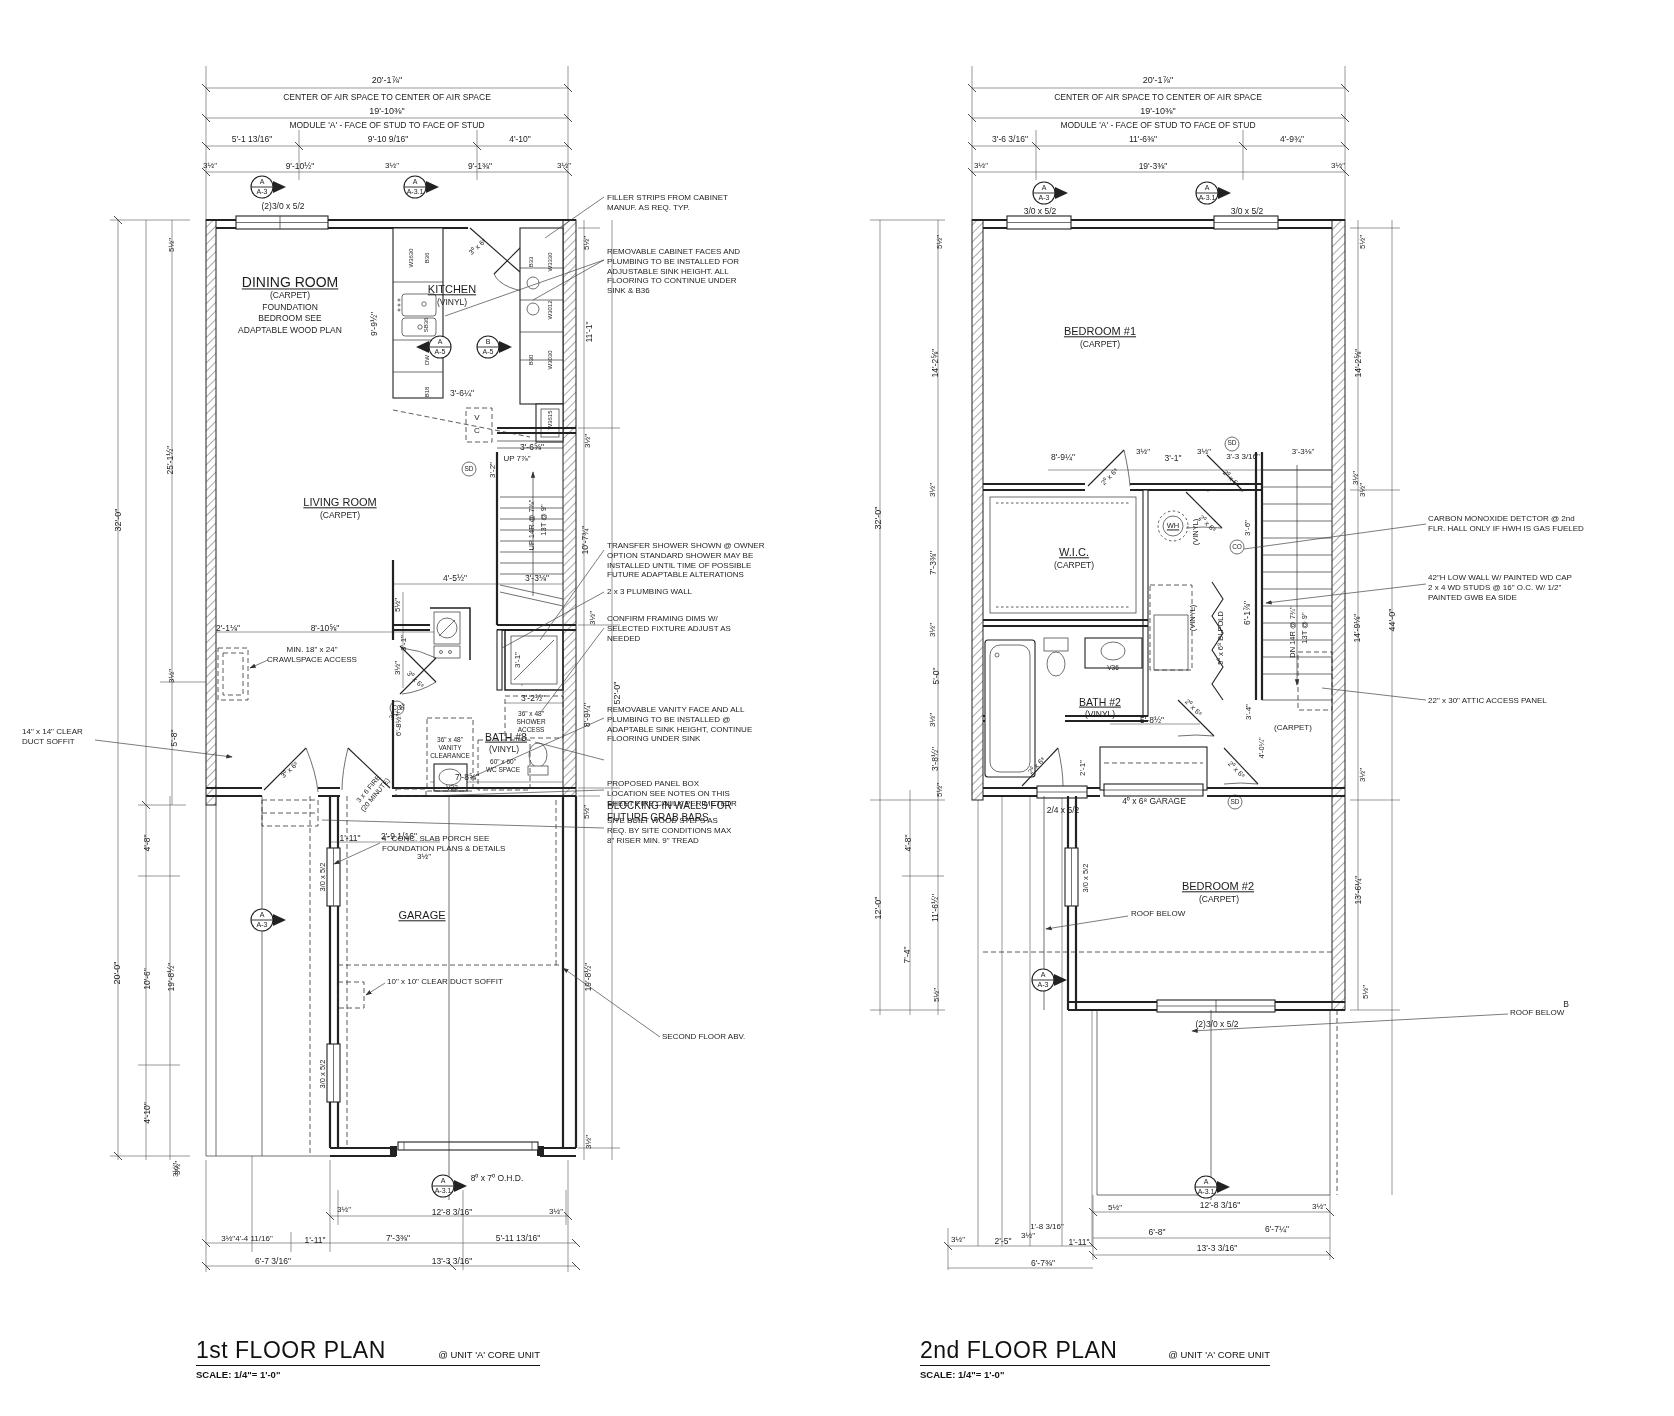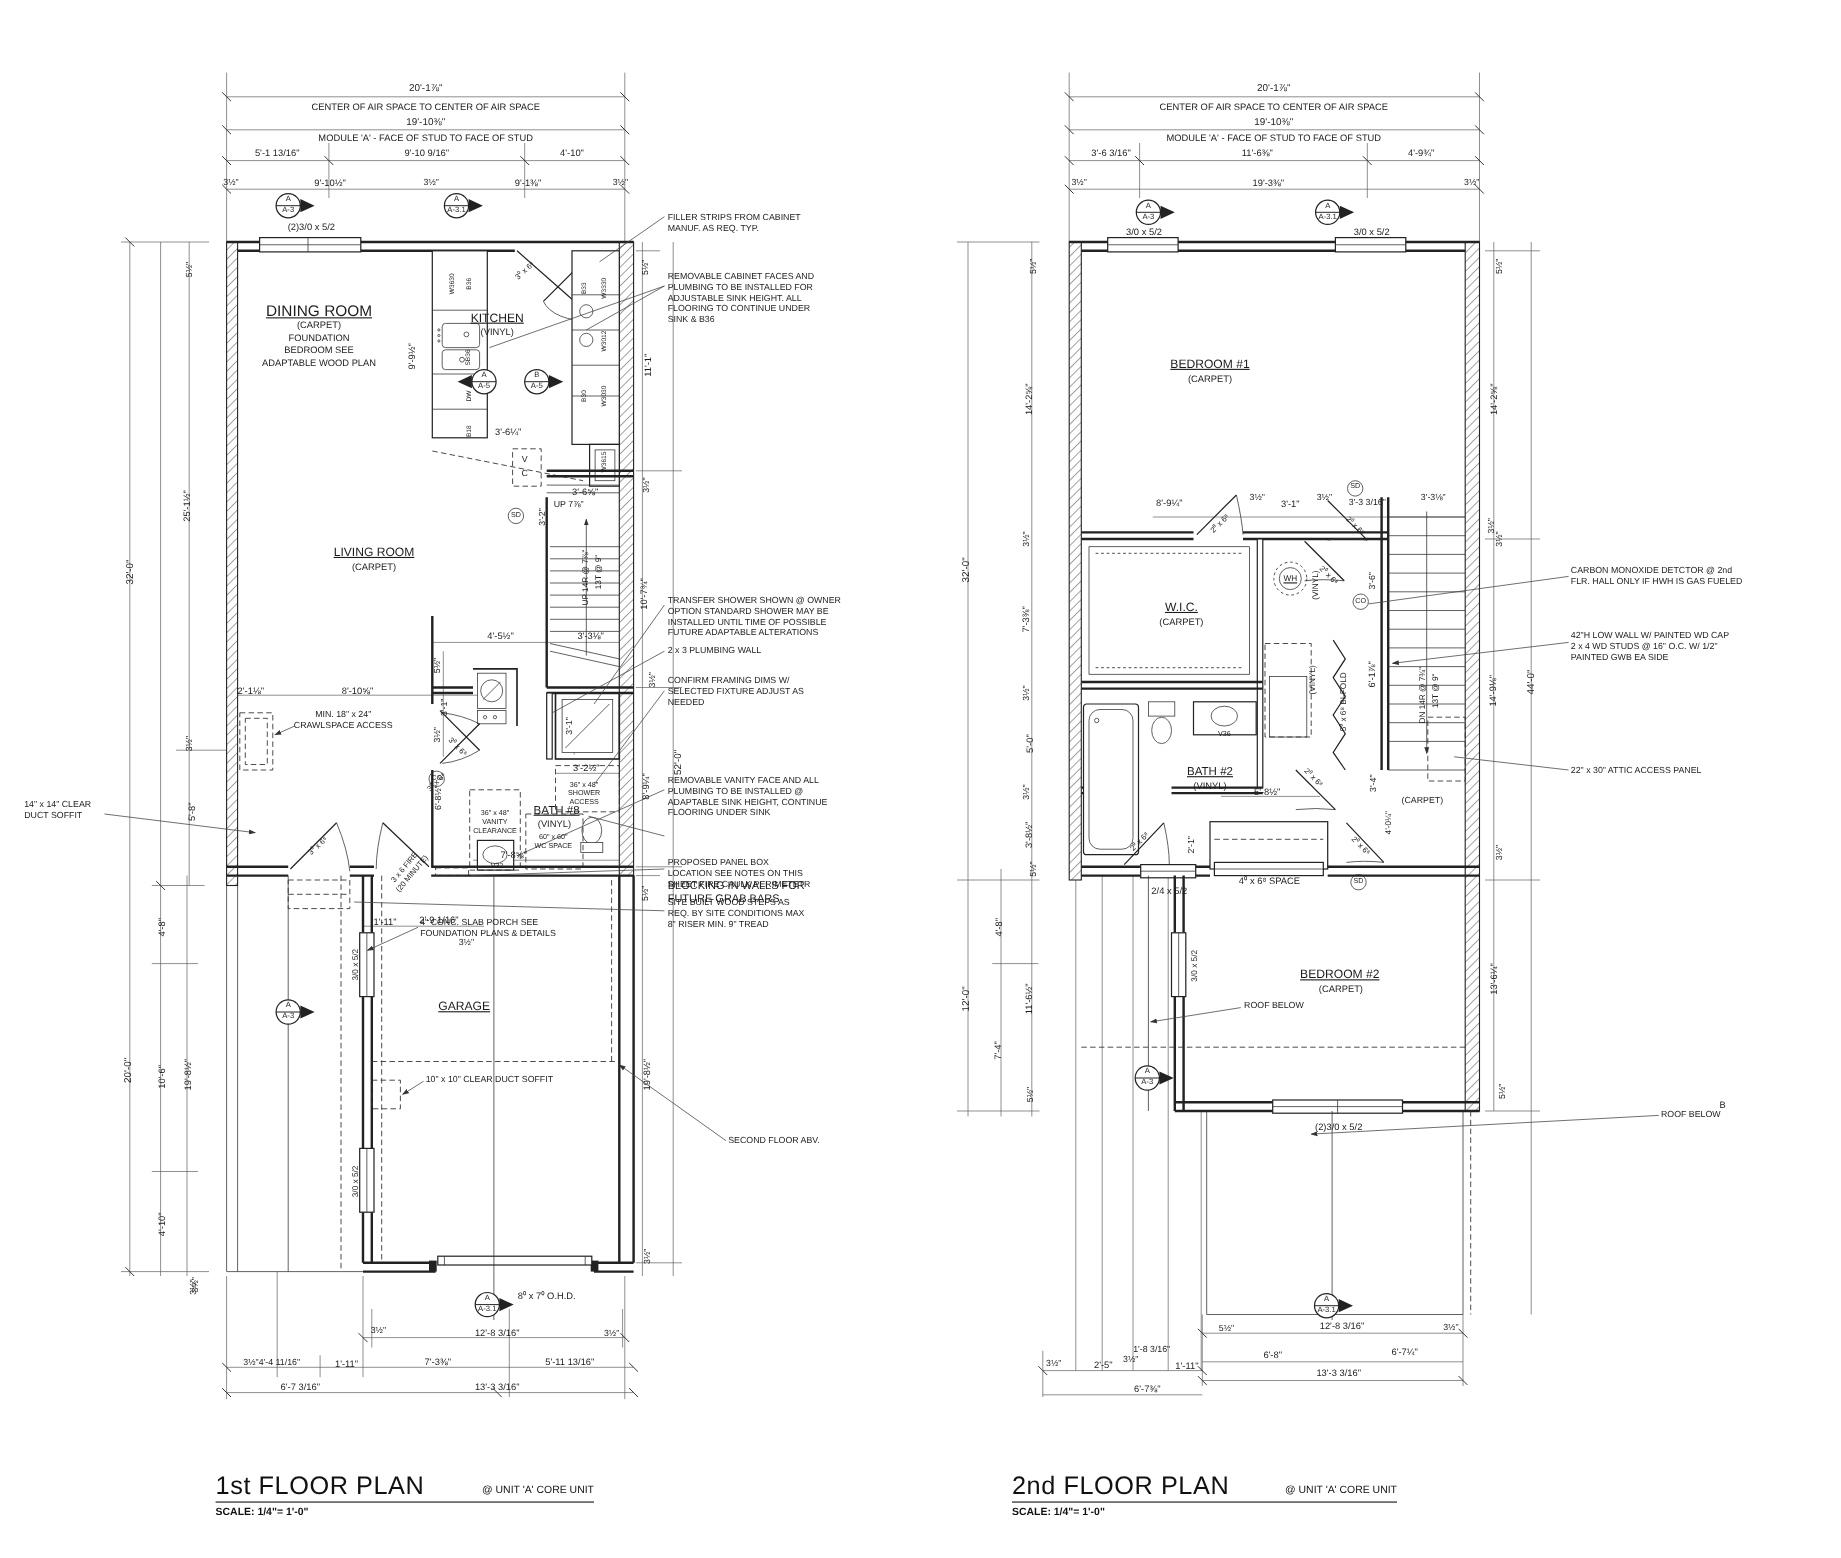--- a/index.html
+++ b/index.html
@@ -482,21 +482,21 @@
       <div class="lbl" style="left: 1100px; top: 714px; font-size: 8.5px; transform: translate(-50%, -50%);">(VINYL)</div>
       <div class="lbl" style="left: 1152px; top: 720px; font-size: 8.5px; transform: translate(-50%, -50%);">5'-8½"</div>
       <div class="lbl" style="left: 1083px; top: 768px; font-size: 8px; transform: translate(-50%, -50%) rotate(-90deg);">2'-1"</div>
       <div class="lbl" style="left: 1249px; top: 712px; font-size: 8px; transform: translate(-50%, -50%) rotate(-90deg);">3'-4"</div>
       <div class="lbl" style="left: 1293px; top: 728px; font-size: 8px; transform: translate(-50%, -50%);">(CARPET)</div>
       <div class="lbl" style="left: 1262px; top: 748px; font-size: 7.5px; transform: translate(-50%, -50%) rotate(-90deg);">4'-0¼"</div>
       <div class="lbl" style="left: 1037px; top: 766px; font-size: 7px; transform: translate(-50%, -50%) rotate(-45deg);">2⁰ x 6⁸</div>
       <div class="lbl" style="left: 1193px; top: 708px; font-size: 7px; transform: translate(-50%, -50%) rotate(45deg);">2⁰ x 6⁸</div>
       <div class="lbl" style="left: 1236px; top: 770px; font-size: 7px; transform: translate(-50%, -50%) rotate(45deg);">2⁰ x 6⁸</div>
       <div class="lbl" style="left: 1235px; top: 802px; font-size: 6.5px; transform: translate(-50%, -50%);">SD</div>
-      <div class="lbl" style="left: 1154px; top: 801px; font-size: 8.5px; transform: translate(-50%, -50%);">4⁰ x 6⁸ SPACE</div>
+      <div class="lbl" style="left: 1154px; top: 801px; font-size: 8.5px; transform: translate(-50%, -50%);">4⁰ x 6⁸ GARAGE</div>
       <div class="lbl" style="left: 1063px; top: 810px; font-size: 8.5px; transform: translate(-50%, -50%);">2/4 x 5/2</div>
       <div class="lbl" style="left: 1086px; top: 878px; font-size: 7.5px; transform: translate(-50%, -50%) rotate(-90deg);">3/0 x 5/2</div>
       <div class="lbl tl" style="left: 1131px; top: 909px; font-size: 8px; transform: translate(0px, 0px);">ROOF BELOW</div>
       <div class="lbl und" style="left: 1218px; top: 887px; font-size: 11px; transform: translate(-50%, -50%);">BEDROOM #2</div>
       <div class="lbl" style="left: 1219px; top: 899px; font-size: 8.5px; transform: translate(-50%, -50%);">(CARPET)</div>
       <div class="lbl" style="left: 1043px; top: 975px; font-size: 7px; transform: translate(-50%, -50%);">A</div>
       <div class="lbl" style="left: 1043px; top: 985px; font-size: 7px; transform: translate(-50%, -50%);">A-3</div>
       <div class="lbl" style="left: 1217px; top: 1024px; font-size: 8.5px; transform: translate(-50%, -50%);">(2)3/0 x 5/2</div>
       <div class="lbl" style="left: 1206px; top: 1182px; font-size: 7px; transform: translate(-50%, -50%);">A</div>
       <div class="lbl" style="left: 1206px; top: 1192px; font-size: 7px; transform: translate(-50%, -50%);">A-3.1</div>

